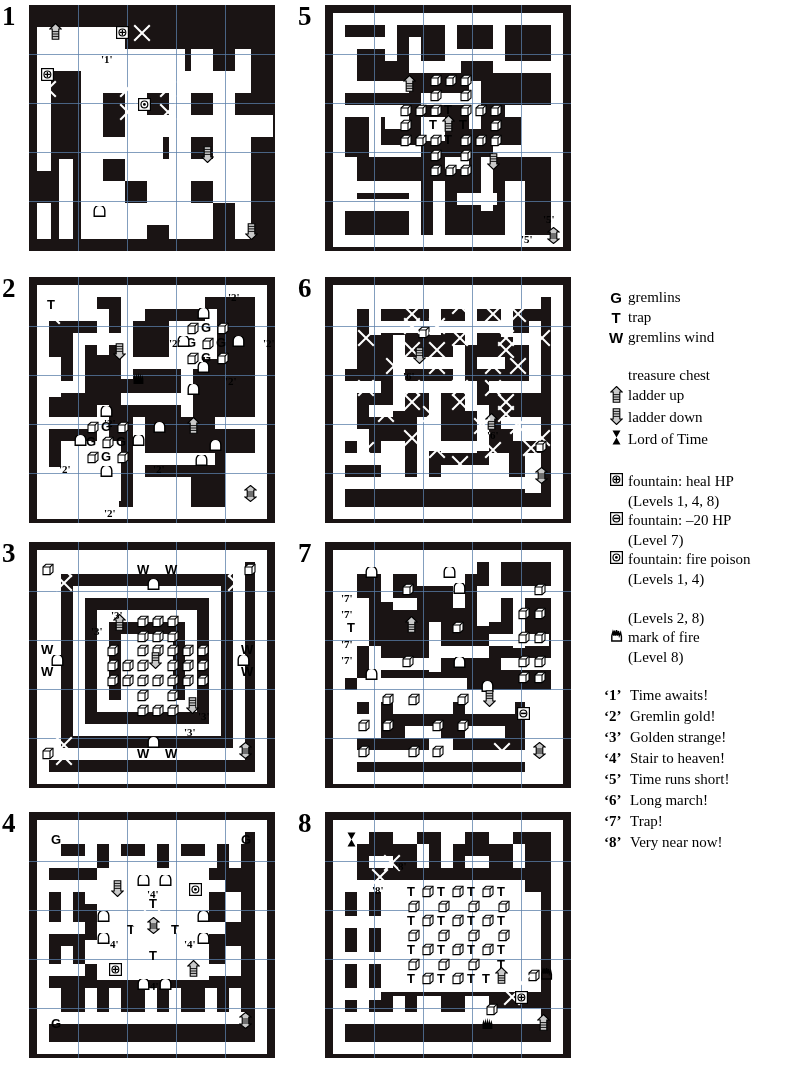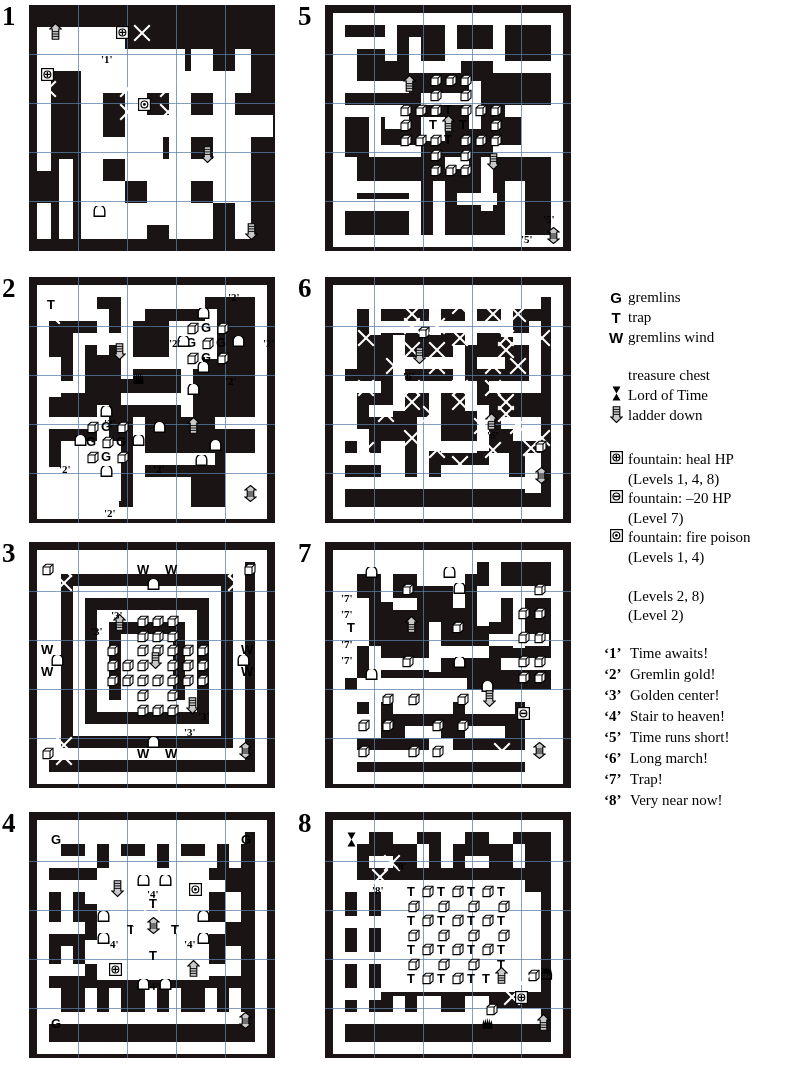--- a/index.html
+++ b/index.html
@@ -1404,33 +1404,42 @@
     <div class="lgrow">
       <div class="lgicon lgletter">W</div>
       <div class="lgtext">gremlins wind</div>
     </div>
     <div style="height: 18px;"></div>
     <div class="lgrow">
       <div class="lgicon"></div>
       <div class="lgtext">treasure chest</div>
     </div>
     <div class="lgrow">
-      <div class="lgicon"><svg width="9" height="15" viewBox="0 0 9 15">
-          <polygon points="0.5,0.5 8.5,0.5 4.5,7.5 8.5,14.5 0.5,14.5 4.5,7.5" fill="#000"></polygon>
-        </svg></div>
-      <div class="lgtext">Lord of Time</div>
+      <div class="lgicon"><svg width="13" height="17" viewBox="0 0 13 17">
+          <polygon points="6.5,0.5 12.2,6 9.8,6 9.8,16.3 3.2,16.3 3.2,6 0.8,6" fill="#c9c9c9" stroke="#000" stroke-width="1.1"></polygon>
+          <line x1="3.2" y1="8.6" x2="9.8" y2="8.6" stroke="#000" stroke-width="0.9"></line>
+          <line x1="3.2" y1="11" x2="9.8" y2="11" stroke="#000" stroke-width="0.9"></line>
+          <line x1="3.2" y1="13.4" x2="9.8" y2="13.4" stroke="#000" stroke-width="0.9"></line>
+        </svg></div>
+      <div class="lgtext">ladder up</div>
     </div>
     <div class="lgrow">
       <div class="lgicon"><svg width="13" height="17" viewBox="0 0 13 17">
           <polygon points="6.5,16.5 12.2,11 9.8,11 9.8,0.7 3.2,0.7 3.2,11 0.8,11" fill="#c9c9c9" stroke="#000" stroke-width="1.1"></polygon>
           <line x1="3.2" y1="3.4" x2="9.8" y2="3.4" stroke="#000" stroke-width="0.9"></line>
           <line x1="3.2" y1="5.9" x2="9.8" y2="5.9" stroke="#000" stroke-width="0.9"></line>
           <line x1="3.2" y1="8.4" x2="9.8" y2="8.4" stroke="#000" stroke-width="0.9"></line>
         </svg></div>
       <div class="lgtext">ladder down</div>
+    </div>
+    <div class="lgrow">
+      <div class="lgicon"><svg width="9" height="15" viewBox="0 0 9 15">
+          <polygon points="0.5,0.5 8.5,0.5 4.5,7.5 8.5,14.5 0.5,14.5 4.5,7.5" fill="#000"></polygon>
+        </svg></div>
+      <div class="lgtext">Lord of Time</div>
     </div>
     <div style="height: 22px;"></div>
     <div class="lgrow">
       <div class="lgicon"><svg width="13" height="13" viewBox="0 0 13 13">
           <rect x="0.6" y="0.6" width="11.8" height="11.8" fill="#ffffff" stroke="#000" stroke-width="1.2"></rect>
           <circle cx="6.4" cy="6.4" r="3.4" fill="#ffffff" stroke="#000" stroke-width="1.2"></circle>
           <line x1="6.4" y1="3.8" x2="6.4" y2="9" stroke="#000" stroke-width="1.3"></line>
           <line x1="3.8" y1="6.4" x2="9" y2="6.4" stroke="#000" stroke-width="1.3"></line>
         </svg></div>
       <div class="lgtext">fountain: heal HP</div>
@@ -1449,33 +1458,39 @@
       <div class="lgicon"><svg width="13" height="13" viewBox="0 0 13 13">
           <rect x="0.6" y="0.6" width="11.8" height="11.8" fill="#ffffff" stroke="#000" stroke-width="1.2"></rect>
           <circle cx="6.4" cy="6.4" r="3.4" fill="#ffffff" stroke="#000" stroke-width="1.2"></circle>
           <circle cx="6.4" cy="6.4" r="1.4" fill="#000"></circle>
         </svg></div>
       <div class="lgtext">fountain: fire poison</div>
     </div>
     <div class="lgsub">(Levels 1, 4)</div>
     <div style="height: 20px;"></div>
     <div class="lgsub">(Levels 2, 8)</div>
-    <div class="lgsub">(Level 2)</div>
+    <div class="lgrow">
+      <div class="lgicon"><svg width="13" height="13" viewBox="0 0 13 13">
+          <path d="M1.8,12 L1.8,6.8 L2.9,3 L3.8,6.6 L4.4,1.6 L5.5,6.6 L6.5,1.2 L7.4,6.6 L8.5,2 L9.3,6.8 L10.6,3.6 L11.4,7.4 L11.4,12 Z" fill="none" stroke="#000" stroke-width="1.4"></path>
+        </svg></div>
+      <div class="lgtext">mark of fire</div>
+    </div>
+    <div class="lgsub">(Level 8)</div>
     <div style="height: 18px;"></div>
     <div class="msgrow">
       <div class="msgnum">‘1’</div>
       <div class="msgtext">Time awaits!</div>
     </div>
     <div class="msgrow">
       <div class="msgnum">‘2’</div>
       <div class="msgtext">Gremlin gold!</div>
     </div>
     <div class="msgrow">
       <div class="msgnum">‘3’</div>
-      <div class="msgtext">Golden center!</div>
+      <div class="msgtext">Golden strange!</div>
     </div>
     <div class="msgrow">
       <div class="msgnum">‘4’</div>
       <div class="msgtext">Stair to heaven!</div>
     </div>
     <div class="msgrow">
       <div class="msgnum">‘5’</div>
       <div class="msgtext">Time runs short!</div>
     </div>
     <div class="msgrow">

